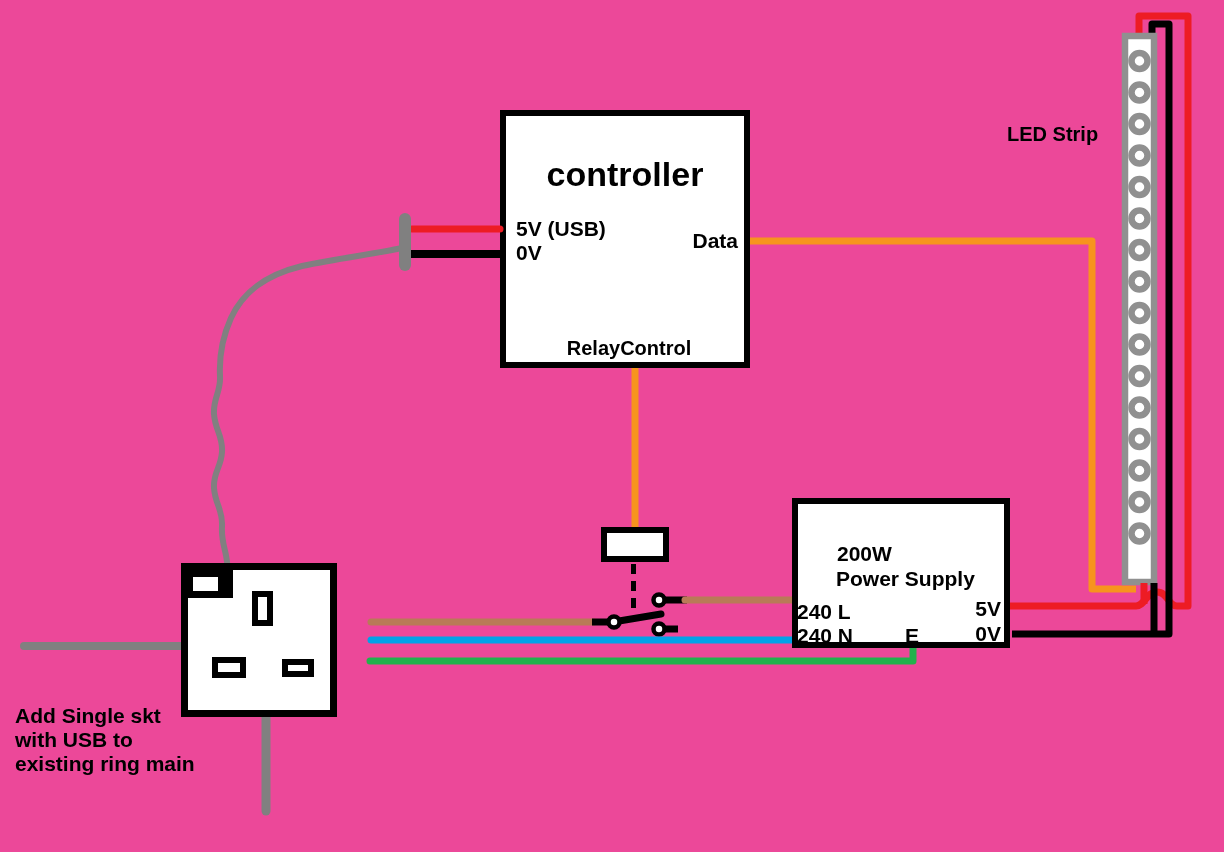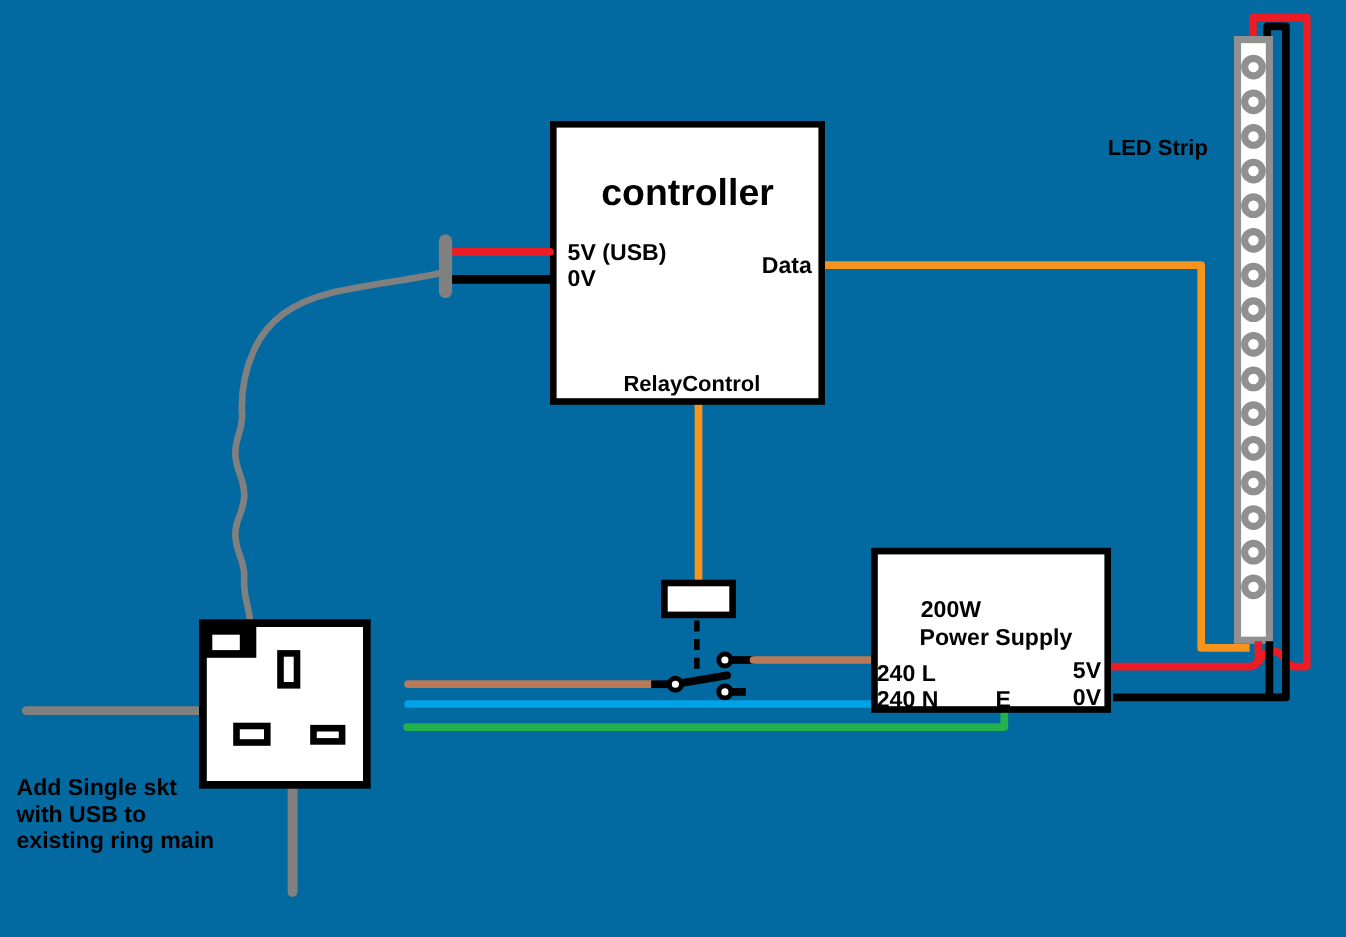--- a/index.html
+++ b/index.html
@@ -1,16 +1,16 @@
 <!DOCTYPE html>
 <html><head>
 <meta charset="utf-8">
 <style>
   html,body{margin:0;padding:0;background:#fff;}
-  .stage{position:relative;width:1224px;height:852px;background:#0369a1;overflow:hidden;}
+  .stage{position:relative;width:1224px;height:852px;background:#ec4899;overflow:hidden;}
   svg{display:block;}
   text{font-family:"Liberation Sans","DejaVu Sans",sans-serif;font-weight:bold;fill:#000;}
   .t21{font-size:21px;}
   .t20{font-size:20px;}
   .title{font-size:34px;}
   .mid{text-anchor:middle;}
   .end{text-anchor:end;}
 </style>
 </head>
 <body>

